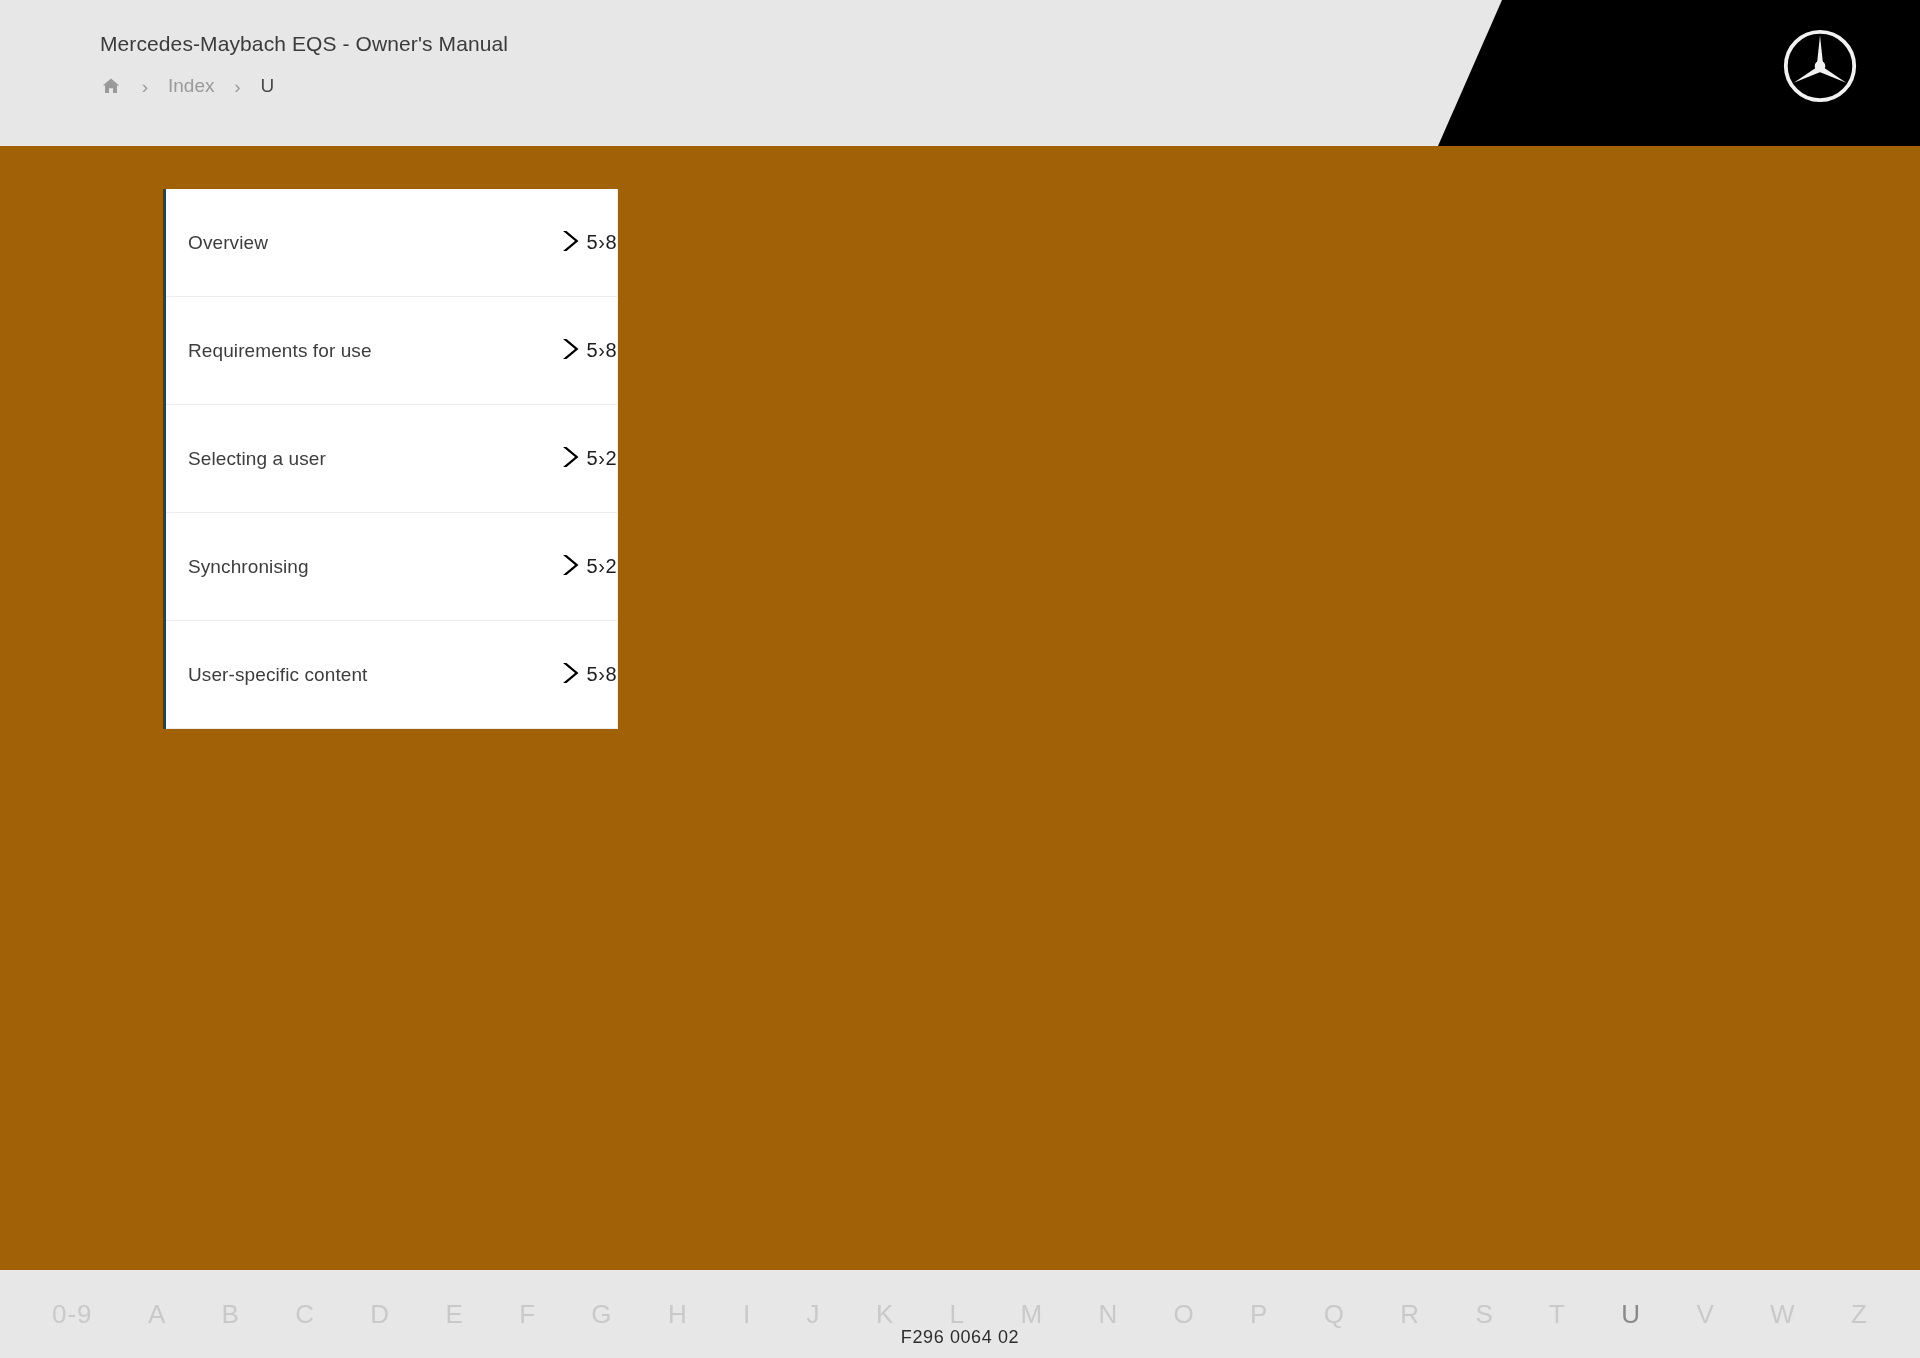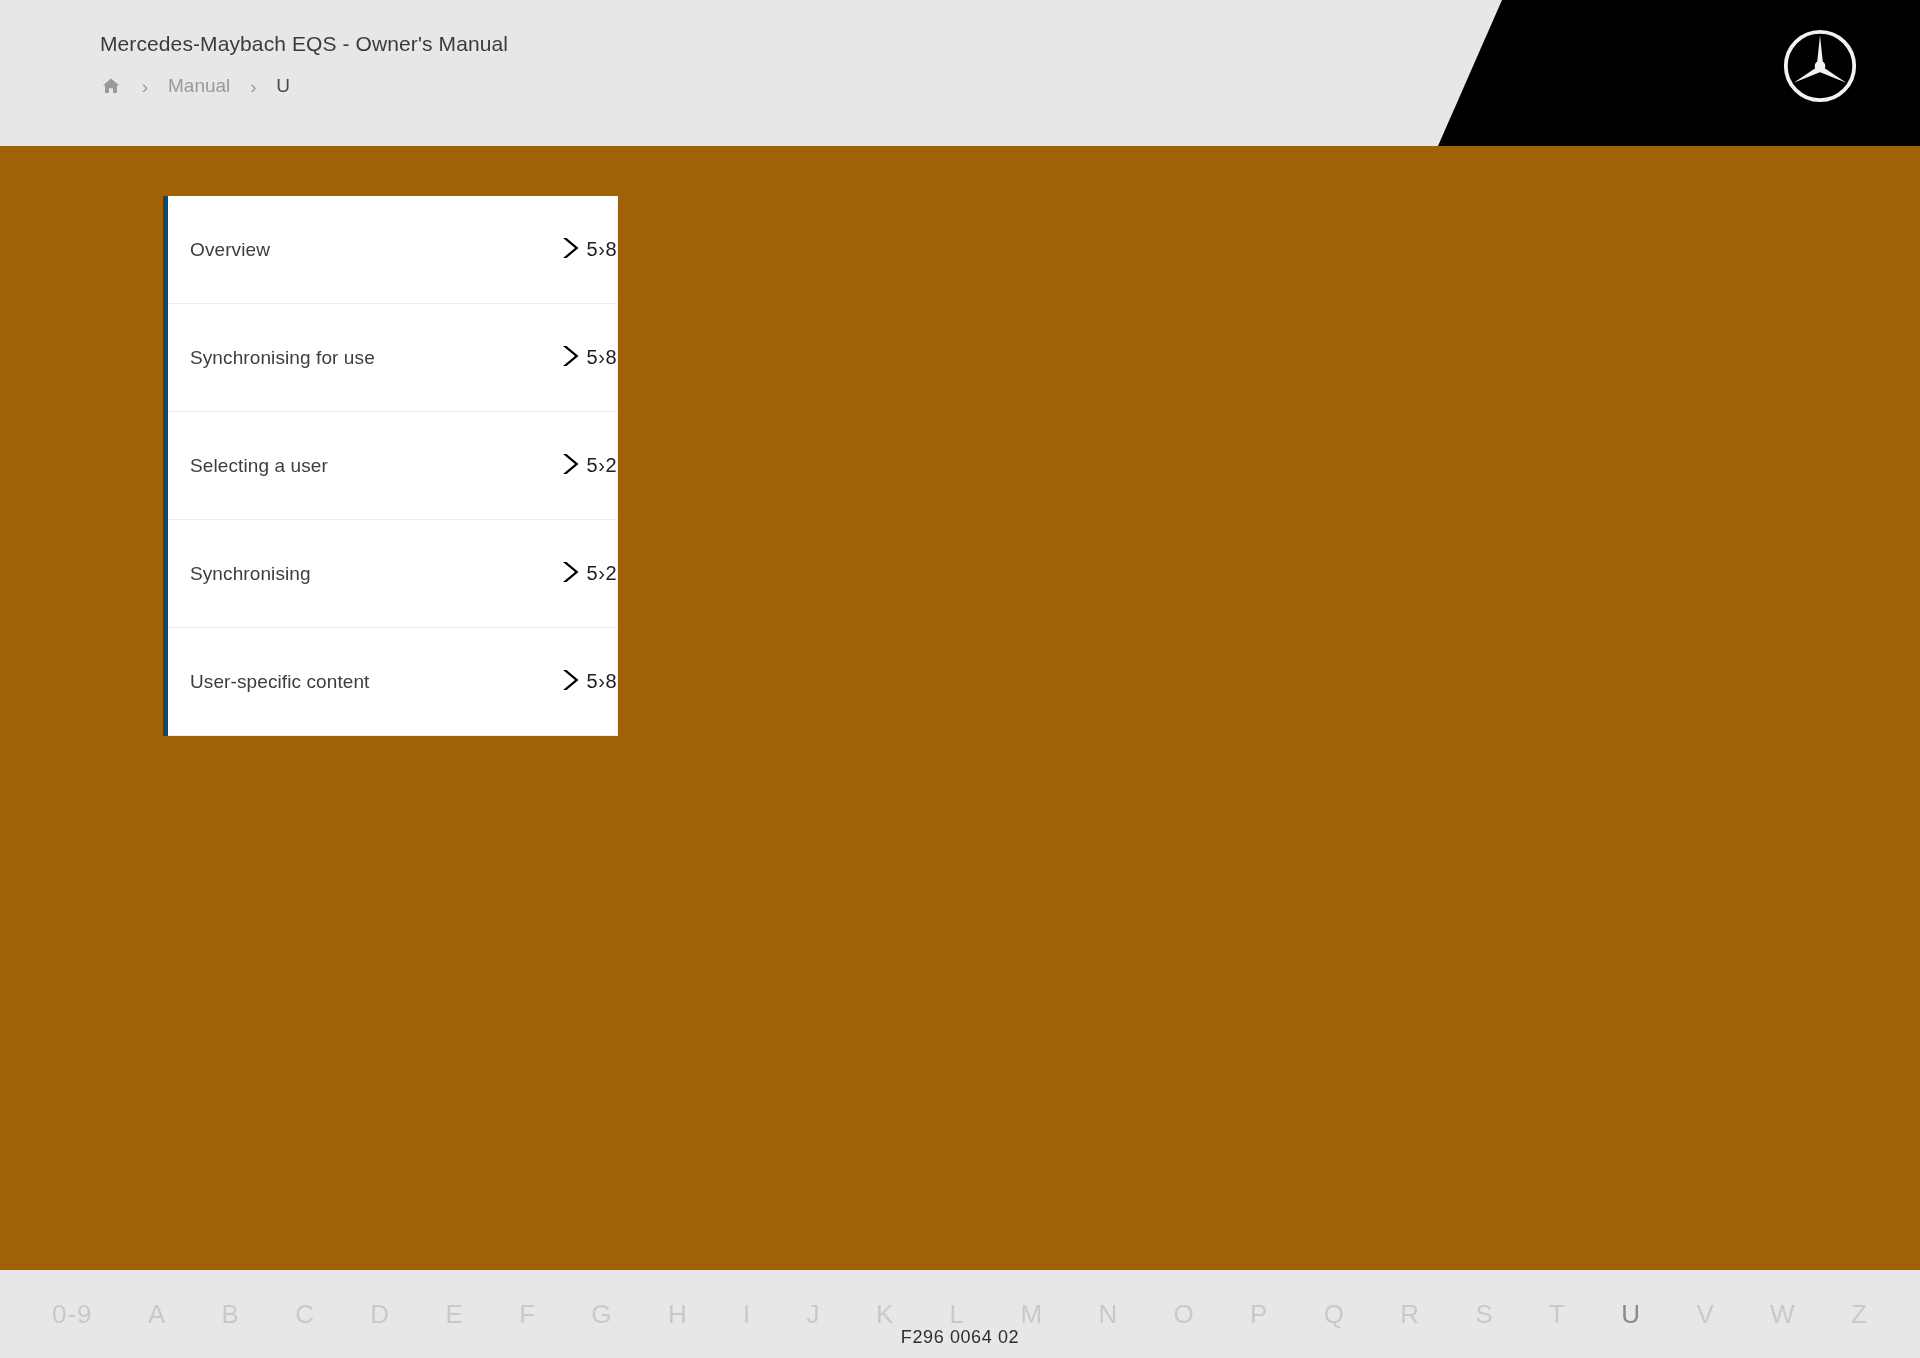--- a/index.html
+++ b/index.html
@@ -77,24 +77,24 @@
   
   .brand-star {
     position:absolute;
     top:28px; right:62px;
     width:76px; height:76px;
   }
 
   
   .index-list {
     position:absolute;
-    left:163px; top:196px;
+    left:163px; top:189px;
     width:455px;
     background:#ffffff;
-    border-left:5px solid #0c4a6e;
+    border-left:3px solid #0c4a6e;
     border-right:1px solid #f0f0f0;
   }
   .index-row {
     position:relative;
     display:flex;
     align-items:center;
     height:108px;
     padding:0 0 0 22px;
     border-bottom:1px solid #ededed;
     cursor:pointer;
@@ -179,21 +179,21 @@
     <div class="header-titles">
       <div class="app-title">Mercedes-Maybach EQS - Owner's Manual</div>
 
       <div class="breadcrumb">
         <span class="crumb-home">
           <svg width="20" height="20" viewBox="0 0 20 20" aria-hidden="true">
             <path d="M10 2.6 L1.8 9.4 L4.0 9.4 L4.0 17.0 L8.0 17.0 L8.0 12.3 L12.0 12.3 L12.0 17.0 L16.0 17.0 L16.0 9.4 L18.2 9.4 Z" fill="#9a9a9a"></path>
           </svg>
         </span>
         <span class="crumb-sep">›</span>
-        <span class="crumb-link">Manual</span>
+        <span class="crumb-link">Index</span>
         <span class="crumb-sep">›</span>
         <span class="crumb-current">U</span>
       </div>
     </div>
 
     <div class="brand-star">
       <svg width="76" height="76" viewBox="0 0 100 100" aria-hidden="true">
         <circle cx="50" cy="50" r="45" fill="none" stroke="#f2f2f2" stroke-width="5"></circle>
         <g fill="#f2f2f2">
           <path d="M50 10 L54.5 52 L45.5 52 Z"></path>
@@ -213,21 +213,21 @@
         <span class="page-num">5›8</span>
         <span class="row-chevron">
           <svg width="22" height="26" viewBox="0 0 22 26" aria-hidden="true">
             <path d="M5 3 L17 13 L5 23 L8.5 23 L20.5 13 L8.5 3 Z" fill="#000000"></path>
           </svg>
         </span>
       </span>
     </div>
 
     <div class="index-row">
-      <span class="row-label">Synchronising for use</span>
+      <span class="row-label">Requirements for use</span>
       <span class="row-page">
         <span class="page-num">5›8</span>
         <span class="row-chevron">
           <svg width="22" height="26" viewBox="0 0 22 26" aria-hidden="true">
             <path d="M5 3 L17 13 L5 23 L8.5 23 L20.5 13 L8.5 3 Z" fill="#000000"></path>
           </svg>
         </span>
       </span>
     </div>
 

